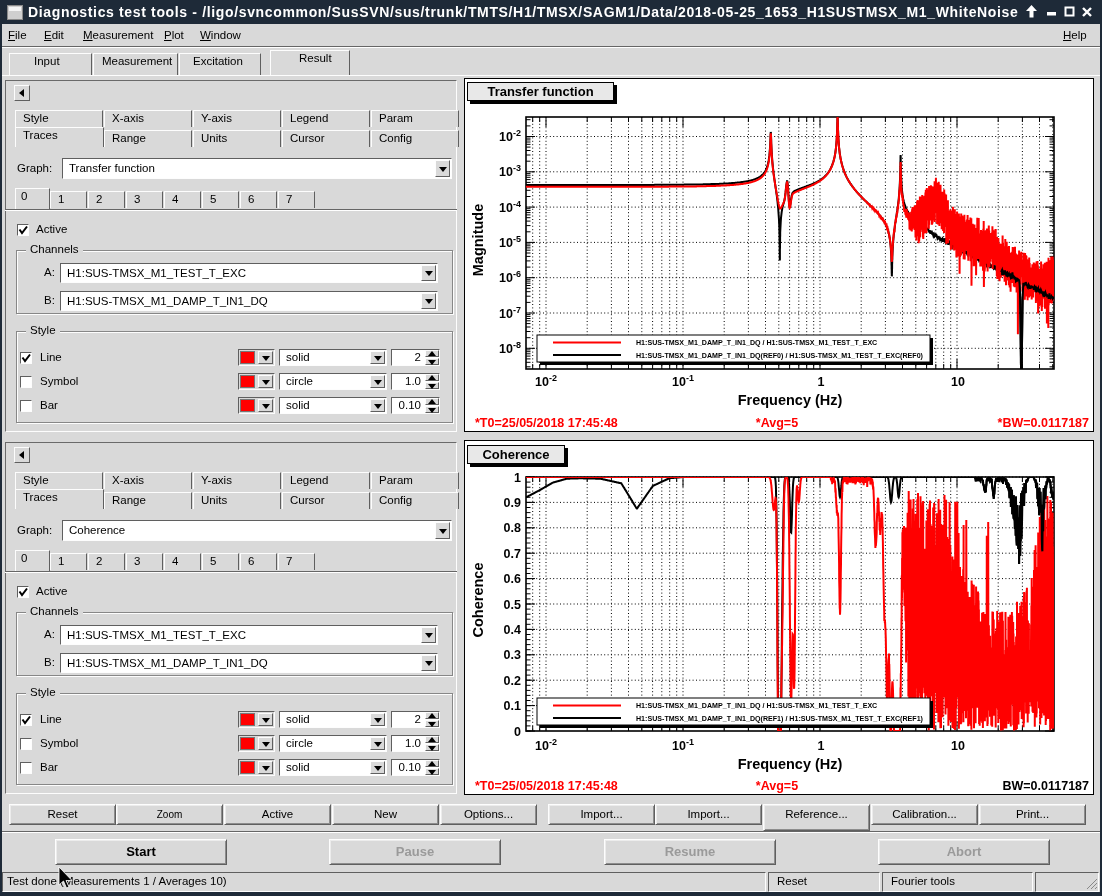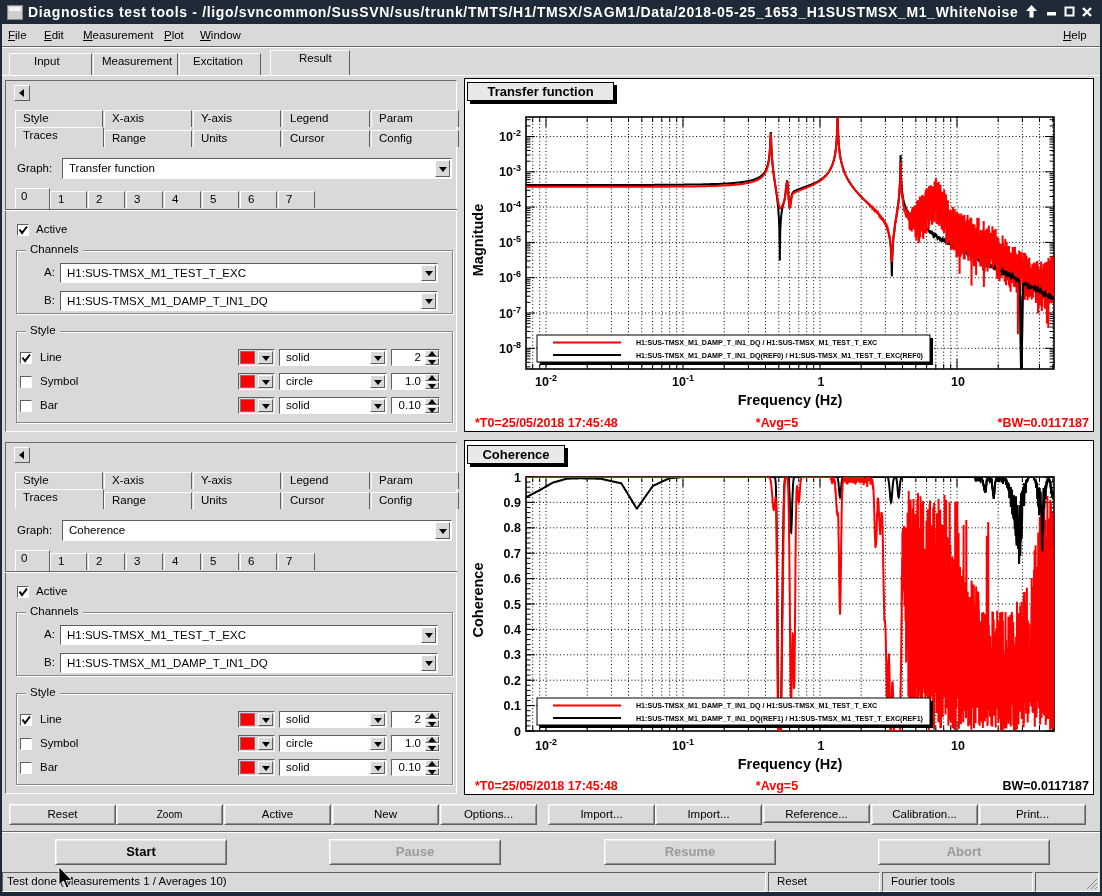--- a/index.html
+++ b/index.html
@@ -459,21 +459,21 @@
   </svg>
 <div class="abs" style="left:467px;top:82px;width:147px;height:19px;background:#e8e8e8;border:1px solid #000;box-shadow:3px 3px 0 #000;font-size:13px;font-weight:bold;text-align:center;line-height:17px;z-index:4">Transfer function</div>
 <div class="abs" style="left:467px;top:445px;width:98px;height:19px;background:#e8e8e8;border:1px solid #000;box-shadow:3px 3px 0 #000;font-size:13px;font-weight:bold;text-align:center;line-height:17px;z-index:4">Coherence</div>
 <div class="raised btn" style="left:9px;top:804px;width:107px;height:21px;font-size:11.5px;line-height:19px;color:#000;font-weight:normal">Reset</div>
 <div class="raised btn" style="left:116px;top:804px;width:107px;height:21px;font-size:10px;line-height:19px;color:#000;font-weight:normal">Zoom</div>
 <div class="raised btn" style="left:224px;top:804px;width:107px;height:21px;font-size:11.5px;line-height:19px;color:#000;font-weight:normal">Active</div>
 <div class="raised btn" style="left:332px;top:804px;width:107px;height:21px;font-size:11.5px;line-height:19px;color:#000;font-weight:normal">New</div>
 <div class="raised btn" style="left:440px;top:804px;width:97px;height:21px;font-size:11.5px;line-height:19px;color:#000;font-weight:normal">Options...</div>
 <div class="raised btn" style="left:548px;top:804px;width:107px;height:21px;font-size:11.5px;line-height:19px;color:#000;font-weight:normal">Import...</div>
 <div class="raised btn" style="left:655px;top:804px;width:107px;height:21px;font-size:11.5px;line-height:19px;color:#000;font-weight:normal">Import...</div>
-<div class="raised btn" style="left:763px;top:804px;width:107px;height:19px;font-size:11.5px;line-height:19px;color:#000;font-weight:normal">Reference...</div>
+<div class="raised btn" style="left:763px;top:804px;width:107px;height:27px;font-size:11.5px;line-height:19px;color:#000;font-weight:normal">Reference...</div>
 <div class="raised btn" style="left:871px;top:804px;width:107px;height:21px;font-size:11.5px;line-height:19px;color:#000;font-weight:normal">Calibration...</div>
 <div class="raised btn" style="left:979px;top:804px;width:107px;height:21px;font-size:11.5px;line-height:19px;color:#000;font-weight:normal">Print...</div>
 <div class="abs" style="left:2px;top:831px;width:1098px;height:2px;border-top:1px solid #666;border-bottom:1px solid #fff"></div>
 <div class="raised btn" style="left:55px;top:839px;width:172px;height:26px;font-size:13px;line-height:24px;color:#000;font-weight:bold">Start</div>
 <div class="raised btn" style="left:329px;top:839px;width:172px;height:26px;font-size:13px;line-height:24px;color:#9a9a9a;font-weight:bold">Pause</div>
 <div class="raised btn" style="left:604px;top:839px;width:172px;height:26px;font-size:13px;line-height:24px;color:#9a9a9a;font-weight:bold">Resume</div>
 <div class="raised btn" style="left:878px;top:839px;width:172px;height:26px;font-size:13px;line-height:24px;color:#9a9a9a;font-weight:bold">Abort</div>
 <div class="abs" style="left:2px;top:872px;width:764px;height:20px;border:1px solid;border-color:#5f5f5f #fdfdfd #fdfdfd #5f5f5f">
     <div style="position:absolute;left:4px;top:2px;font-size:11.5px">Test done (Measurements 1 / Averages 10)</div>
   </div>

